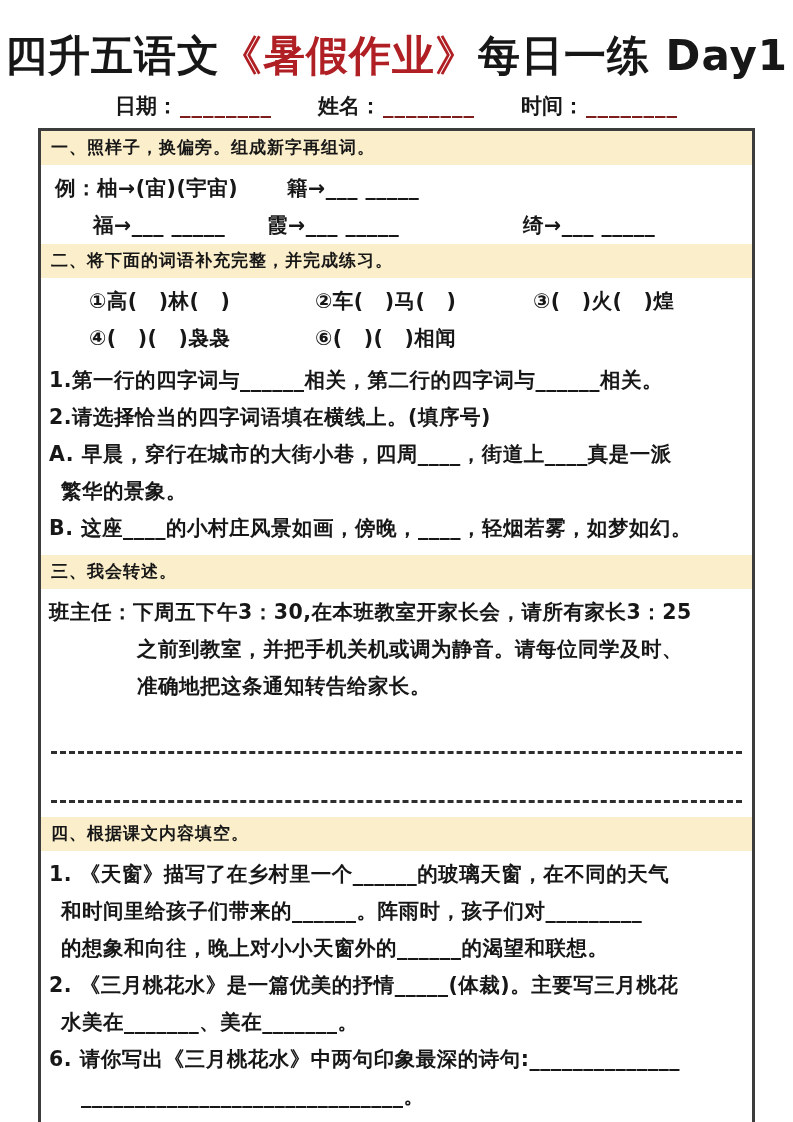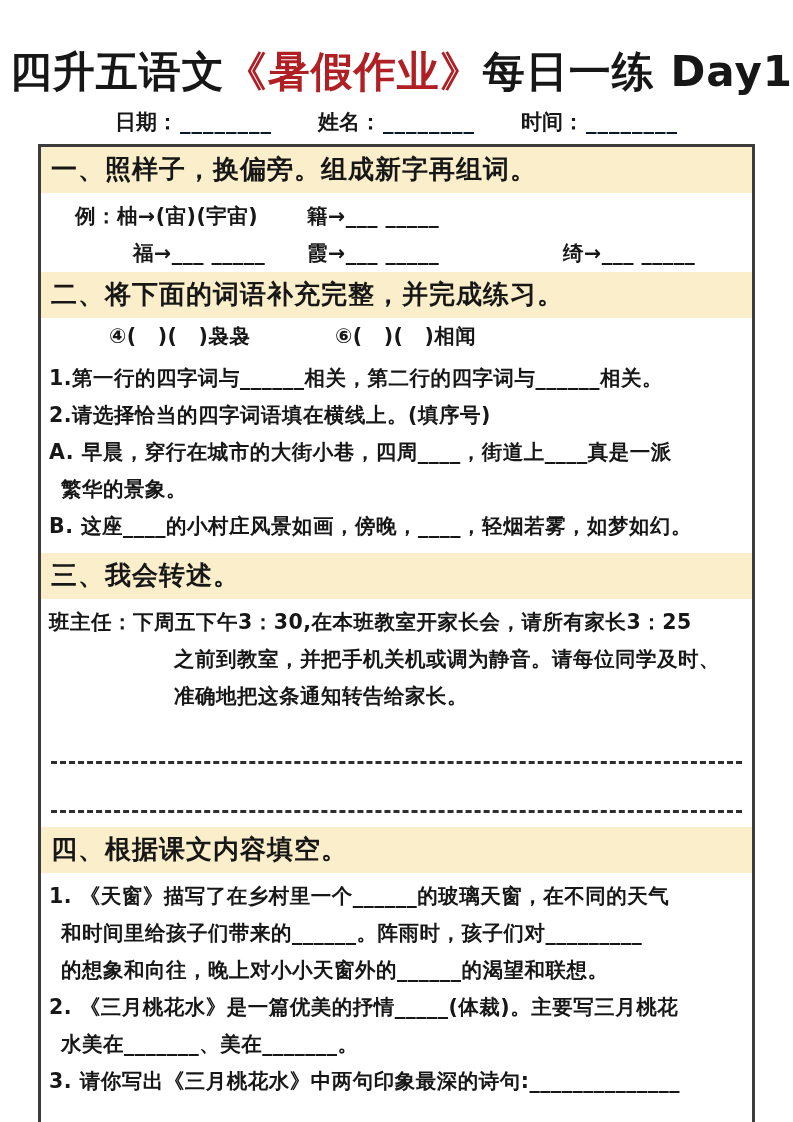--- a/index.html
+++ b/index.html
@@ -5,75 +5,75 @@
   * { margin: 0; padding: 0; box-sizing: border-box; }
   html, body { width: 793px; background: #ffffff; }
   body {
     height: 1122px;
     font-family: "DejaVu Sans", sans-serif;
     color: #171717;
     font-weight: 700;
     overflow: hidden;
   }
   .title {
-    text-align: right;
-    padding-top: 44px;
+    text-align: center;
+    padding-top: 28px;
     font-size: 42px;
     font-weight: 800;
     letter-spacing: 1px;
     white-space: nowrap;
   }
   .title .red { color: #b01f24; }
   .info-row {
     display: flex;
     justify-content: center;
     gap: 46px;
     margin-top: 8px;
     font-size: 21px;
     font-weight: 700;
   }
   .info-row .blank {
-    color: #0f172a;
+    color: #7f1d1d;
     letter-spacing: 1px;
     margin-left: 2px;
   }
   .box {
     width: 717px;
     margin: 8px 0 0 38px;
     border: 3px solid #3c3c3c;
     background: #ffffff;
     padding-bottom: 12px;
   }
   .sec-header {
     background: #fbeecb;
-    font-size: 26px;
+    font-size: 17px;
     font-weight: 800;
     padding: 5px 10px 6px 10px;
     letter-spacing: 1px;
   }
   .line {
     font-size: 20.5px;
     line-height: 37px;
     padding: 0 8px;
     white-space: nowrap;
     letter-spacing: 0.5px;
   }
   .mt { margin-top: 5px; }
-  .r3 { display: flex; margin-left: 20px; }
+  .r3 { display: flex; }
   .r3 span { flex: 0 0 auto; display: inline-block; }
   .s1r1 { padding-left: 14px; }
   .s1r1 .c1 { width: 232px; }
   .s1r1 .c2 { width: 256px; }
-  .s1r2 { padding-left: 72px; }
+  .s1r2 { padding-left: 52px; }
   .s1r2 .c1 { width: 174px; }
   .s1r2 .c2 { width: 256px; }
   .s2r { padding-left: 48px; }
   .s2r .c1 { width: 226px; }
   .s2r .c2 { width: 218px; }
-  .hang { padding-left: 96px; margin-left: 37px; }
+  .hang { padding-left: 96px; }
   .ans-line {
     border-top: 3px dashed #2e2e2e;
     margin: 46px 10px 0 10px;
     height: 0;
   }
   .ans-line.last { margin-bottom: 14px; }
   .ind1 { padding-left: 20px; }
   .q3l2 { padding-left: 40px; }
 </style>
 </head>
@@ -96,20 +96,25 @@
     <span class="c1">例：柚→(宙)(宇宙)</span>
     <span class="c3">籍→___ _____</span>
   </div>
   <div class="line r3 s1r2">
     <span class="c1">福→___ _____</span>
     <span class="c2">霞→___ _____</span>
     <span class="c3">绮→___ _____</span>
   </div>
 
   <div class="sec-header" style="">二、将下面的词语补充完整，并完成练习。</div>
+  <div class="line r3 s2r mt">
+    <span class="c1">①高(　)林(　)</span>
+    <span class="c2">②车(　)马(　)</span>
+    <span class="c3">③(　)火(　)煌</span>
+  </div>
   <div class="line r3 s2r">
     <span class="c1">④(　)(　)袅袅</span>
     <span class="c3">⑥(　)(　)相闻</span>
   </div>
   <div class="line mt">1.第一行的四字词与______相关，第二行的四字词与______相关。</div>
   <div class="line">2.请选择恰当的四字词语填在横线上。(填序号)</div>
   <div class="line">A. 早晨，穿行在城市的大街小巷，四周____，街道上____真是一派</div>
   <div class="line ind1">繁华的景象。</div>
   <div class="line">B. 这座____的小村庄风景如画，傍晚，____，轻烟若雾，如梦如幻。</div>
 
@@ -119,16 +124,16 @@
   <div class="line hang">准确地把这条通知转告给家长。</div>
   <div class="ans-line"></div>
   <div class="ans-line last"></div>
 
   <div class="sec-header">四、根据课文内容填空。</div>
   <div class="line mt">1. 《天窗》描写了在乡村里一个______的玻璃天窗，在不同的天气</div>
   <div class="line ind1">和时间里给孩子们带来的______。阵雨时，孩子们对_________</div>
   <div class="line ind1">的想象和向往，晚上对小小天窗外的______的渴望和联想。</div>
   <div class="line">2. 《三月桃花水》是一篇优美的抒情_____(体裁)。主要写三月桃花</div>
   <div class="line ind1">水美在_______、美在_______。</div>
-  <div class="line">3. 请你写出《三月桃花水》中两句印象最深的诗句:______________</div>
+  <div class="line">6. 请你写出《三月桃花水》中两句印象最深的诗句:______________</div>
   <div class="line q3l2">______________________________。</div>
 
 </div>
 
 </body></html>

